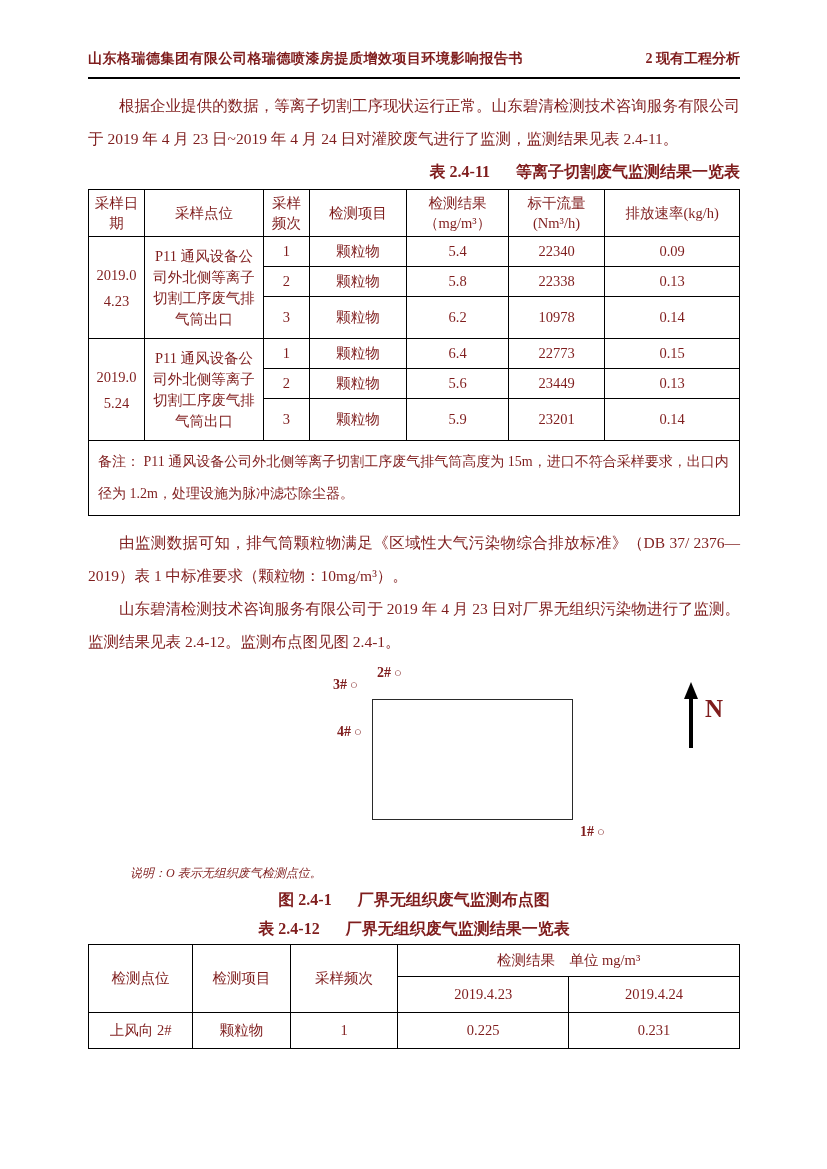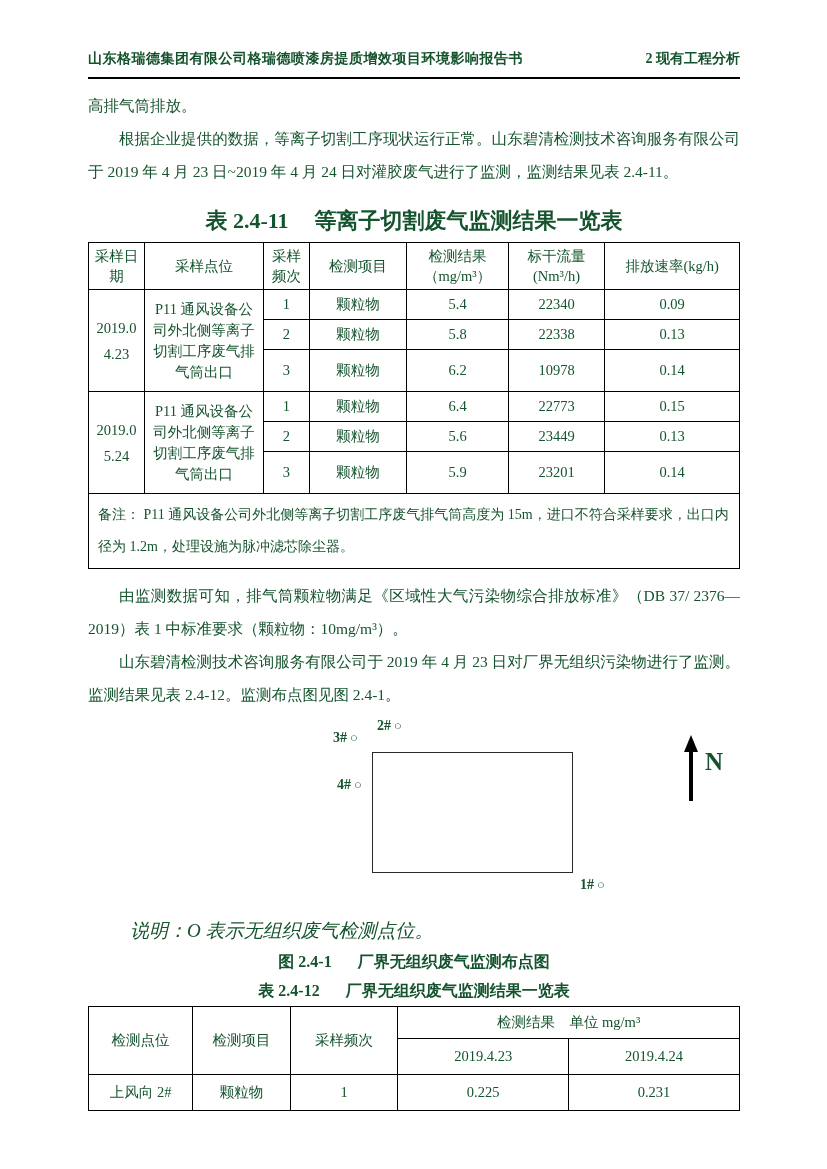--- a/index.html
+++ b/index.html
@@ -1,49 +1,49 @@
 <!DOCTYPE html>
 <html><head>
 <meta charset="utf-8">
 <style>
   html,body{margin:0;padding:0;background:#e8e8e8;}
   .page{
     width:827px;height:1169px;position:relative;background:#ffffff;
-    font-family:"Liberation Serif","DejaVu Serif",serif;color:#14532d;
+    font-family:"Liberation Serif","DejaVu Serif",serif;color:#7f1d1d;
     margin:0 auto;overflow:hidden;box-sizing:border-box;
   }
   .content{padding:50px 87px 0 88px;}
   
   .header-row{display:flex;justify-content:space-between;align-items:flex-end;
     font-weight:bold;font-size:14px;padding-bottom:9px;border-bottom:2px solid #000;}
   .header-left{letter-spacing:.5px;}
   
   .bodytext{margin-top:10px;}
   .para{font-size:15.5px;line-height:33px;text-align:justify;margin:0;}
   .indent{text-indent:2em;}
   
-  .tbl-title{text-align:center;font-weight:bold;font-size:22px;margin:18px 0 6px;}
+  .tbl-title{text-align:right;font-weight:bold;font-size:16px;margin:7px 0 6px;}
   .tbl-title .t-label{margin-right:26px;}
   
   table{width:100%;border-collapse:collapse;font-size:14.5px;text-align:center;table-layout:fixed;}
   td{border:1.5px solid #000;padding:1px 3px;vertical-align:middle;word-wrap:break-word;}
   .h-row td{height:44px;line-height:20px;}
   .r-norm td{height:27px;}
   .r-tall td{height:39px;}
   .date-cell{word-break:break-all;line-height:26px;}
   .point-cell{line-height:21px;padding:2px 6px;}
   .remark-cell{text-align:left;padding:5px 9px;line-height:32px;font-size:14px;height:auto;}
   
   .figure{position:relative;height:196px;margin-top:4px;}
   .f-rect{position:absolute;left:284px;top:37px;width:199px;height:119px;border:1.5px solid #2a2a2a;background:#fff;}
   .marker{position:absolute;font-size:14px;font-weight:bold;white-space:nowrap;}
   .marker .circ{font-weight:normal;font-size:13px;margin-left:3px;}
   .north{position:absolute;left:593px;top:20px;display:flex;align-items:flex-start;}
   .north-n{font-size:25px;font-weight:bold;margin:14px 0 0 4px;line-height:1;}
-  .note{font-size:19px;font-style:italic;margin:7px 0 0 42px;
+  .note{font-size:12px;font-style:italic;margin:7px 0 0 42px;
     font-family:"Liberation Serif","DejaVu Serif",serif;}
   .fig-caption{text-align:center;font-weight:bold;font-size:16px;margin:8px 0 4px;}
   .fig-caption .t-label{margin-right:26px;}
   
   .t2 .sub1 td{height:29px;}
   .t2 .sub2 td{height:33px;font-family:Liberation Serif, serif;}
   .t2 .r-data td{height:33px;}
   
   .footer{position:absolute;left:88px;right:87px;top:1079px;border-top:2px solid #000;
     padding-top:4px;font-size:13.5px;}
@@ -55,21 +55,20 @@
 
 <div class="page">
   <div class="content">
 
     <div class="header-row">
       <span class="header-left">山东格瑞德集团有限公司格瑞德喷漆房提质增效项目环境影响报告书</span>
       <span class="header-right">2 现有工程分析</span>
     </div>
 
     <div class="bodytext">
-      <p class="para">高排气筒排放。</p>
       <p class="para indent">根据企业提供的数据，等离子切割工序现状运行正常。山东碧清检测技术咨询服务有限公司于 2019 年 4 月 23 日~2019 年 4 月 24 日对灌胶废气进行了监测，监测结果见表 2.4-11。</p>
     </div>
 
     <div class="tbl-title">
       <span class="t-label">表 2.4-11</span><span>等离子切割废气监测结果一览表</span>
     </div>
 
     <table>
       <colgroup>
         <col style="width:8.6%">

